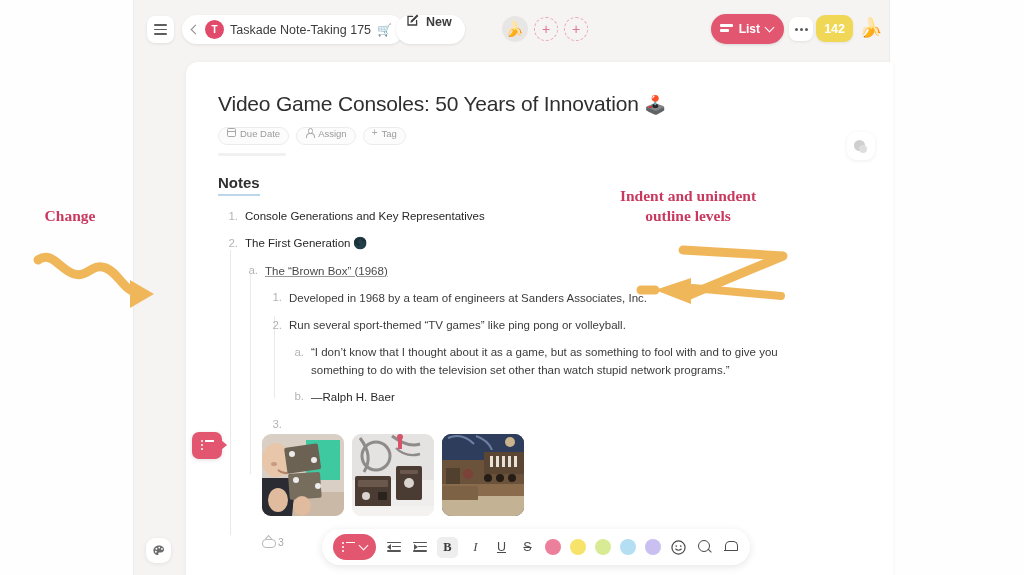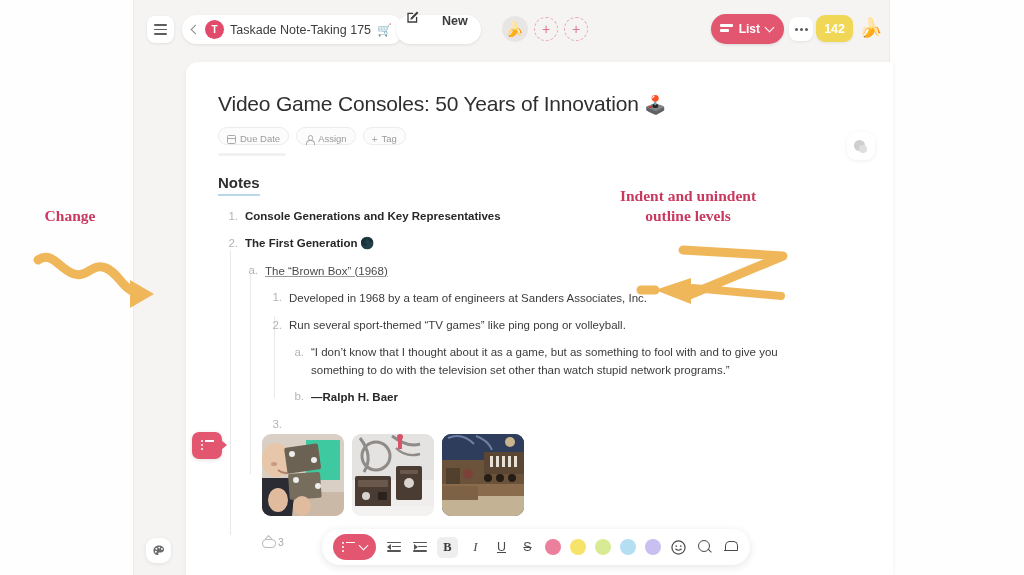--- a/index.html
+++ b/index.html
@@ -54,21 +54,21 @@
     width: 19px; height: 19px; border-radius: 50%;
     background: #e24a6b; color:#fff; font-size: 10px; font-weight: 700;
     display:flex; align-items:center; justify-content:center;
     flex: 0 0 auto;
   }
   .bc-text { font-size: 12.5px; color: #3c3c3c; white-space: nowrap; }
   .bc-emoji { font-size: 12px; }
 
   .new-pill {
     position: absolute; left: 262px; top: 15px; height: 29px;
-    padding: 0 13px 16px 10px; gap: 22px; align-items: flex-end;
+    padding: 0 13px 16px 10px; gap: 6px;
   }
   .new-label { font-size: 12.5px; color: #3c3c3c; font-weight: 600; }
 
   .avatars { position: absolute; left: 368px; top: 16px; display: flex; align-items:center; gap: 6px;}
   .av-banana {
     width: 26px; height: 26px; border-radius: 50%;
     background: #e8e6e4; display:flex;align-items:center;justify-content:center;
     font-size: 15px; overflow:hidden;
   }
   .av-add {
@@ -123,21 +123,21 @@
   .doc-title {
     font-size: 21px; color: #2f2f2f; font-weight: 400; letter-spacing: -0.2px;
     white-space: nowrap;
   }
   .doc-title .emoji { font-size: 18px; }
 
   .meta-row { display: flex; gap: 7px; margin-top: 11px; align-items:center;}
   .meta-chip {
     height: 18px; padding: 0 8px; border-radius: 10px;
     border: 1px solid #ececec; background:#fcfcfc;
-    display:flex; align-items:flex-end; gap:4px;
+    display:flex; align-items:flex-start; gap:4px;
     font-size: 9.5px; color:#9b9b9b;
   }
   .mini-ico { width:9px;height:9px; display:block; position:relative;}
   .ico-cal { border:1.1px solid #a8a8a8; border-radius:1.5px; }
   .ico-cal::after{content:"";position:absolute;left:-1.1px;top:2px;width:9px;height:1.1px;background:#a8a8a8;}
   .ico-person::before{content:"";position:absolute;left:2.6px;top:0;width:3.6px;height:3.6px;border:1.1px solid #a8a8a8;border-radius:50%;}
   .ico-person::after{content:"";position:absolute;left:0.6px;top:4.6px;width:7.6px;height:4px;border:1.1px solid #a8a8a8;border-bottom:none;border-radius:4px 4px 0 0;}
   .ico-plus { font-size:10px; color:#a8a8a8; line-height:9px; }
 
   .sep-line { width: 68px; height: 3px; background: #f1f1f1; border-radius:2px; margin-top: 8px;}
@@ -149,21 +149,21 @@
   }
 
   
   .outline { margin-top: 12px; position: relative; }
   .ol-item { display: flex; align-items: flex-start; margin-bottom: 10px; position: relative;}
   .ol-marker {
     flex: 0 0 auto; width: 20px; text-align: right; margin-right: 7px;
     font-size: 11.5px; color: #b4b4b4; padding-top: 1.5px;
   }
   .ol-text { font-size: 11.5px; color: #3b3b3b; line-height: 1.5; }
-  .ol-text.bold { font-weight: 700; color: #272727; text-align: right; }
+  .ol-text.bold { font-weight: 400; color: #272727; text-align: right; }
   .ol-text.ulined { text-decoration: underline; text-decoration-color:#9a9a9a; color:#4a4a4a;}
   .lvl1 { margin-left: 0; }
   .lvl2 { margin-left: 20px; }
   .lvl3 { margin-left: 44px; }
   .lvl4 { margin-left: 66px; }
 
   .guide {
     position: absolute; width: 1px; background: #e9e9e9;
   }
   .guide-a { left: 12px;  top: 42px;  height: 285px; }

